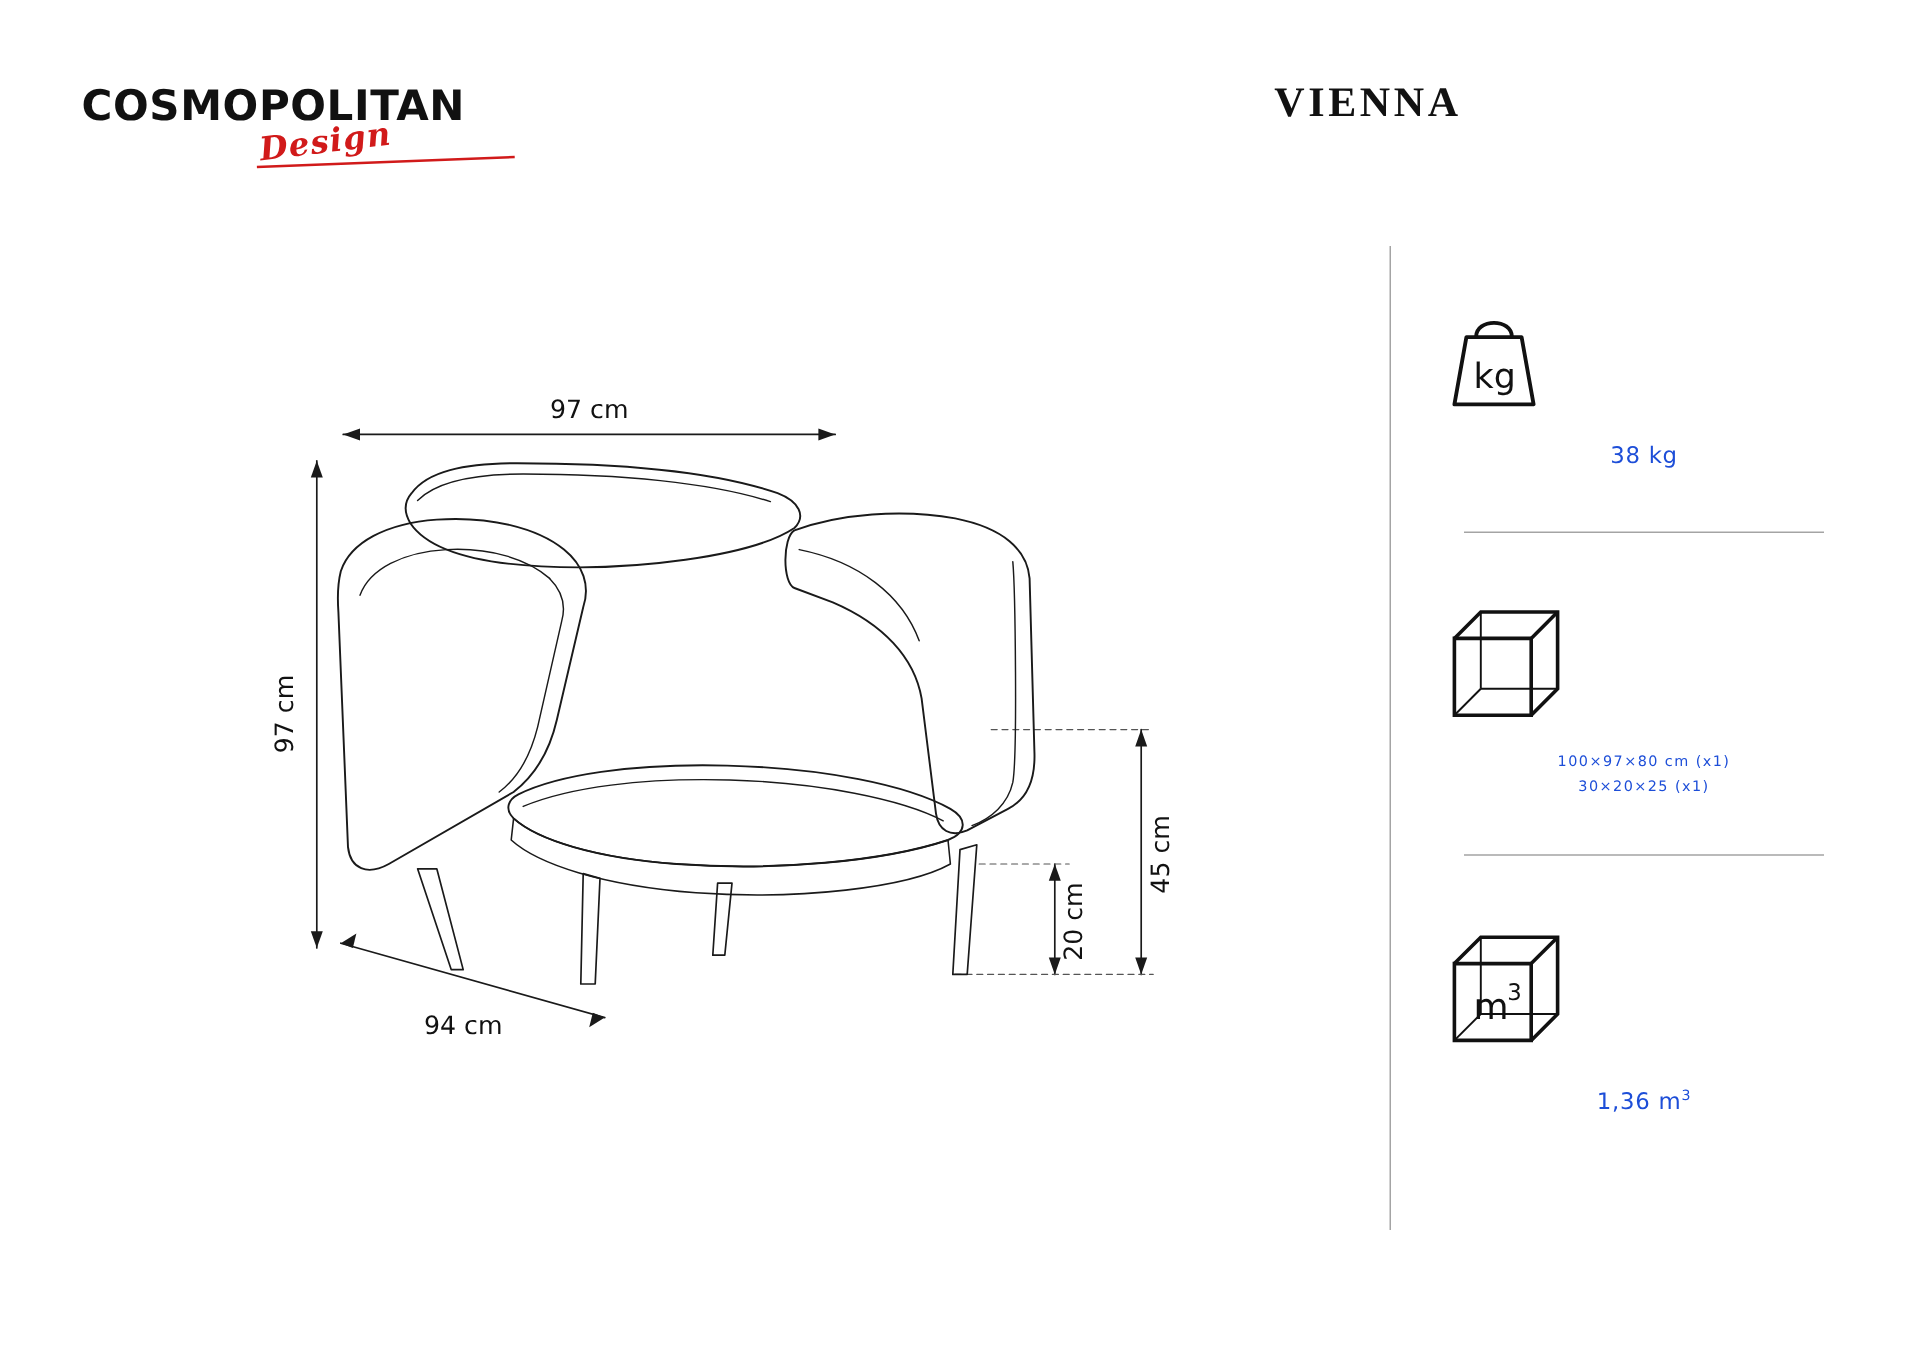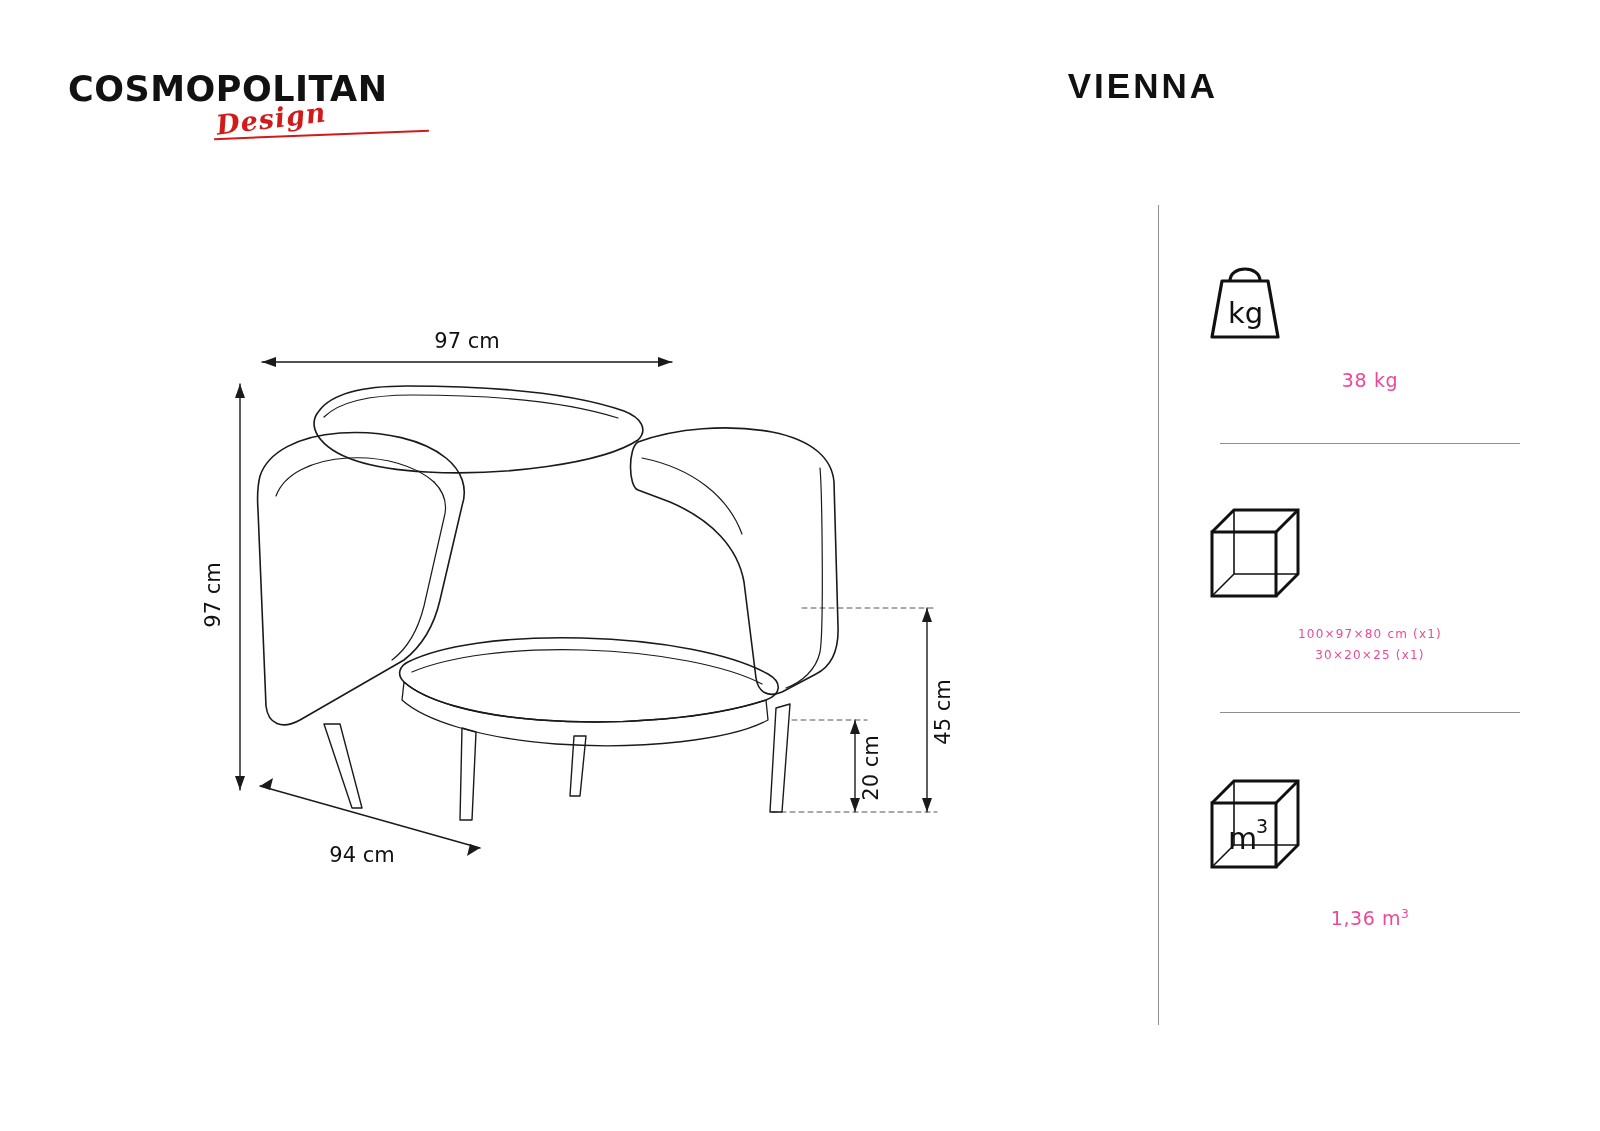--- a/index.html
+++ b/index.html
@@ -59,42 +59,42 @@
     height: 0;
     border-top: 2.5px solid #d11a1a;
     transform: rotate(-2.2deg);
   }
 
   
   .product-title {
     position: absolute;
     right: 170px;
     top: 66px;
-    font-family: Liberation Sans, sans-serif;
+    font-family: Liberation Serif, serif;
     font-weight: bold;
     font-size: 35px;
     letter-spacing: 3px;
     color: #111111;
     white-space: nowrap;
   }
 
   
   .v-sep {
     position: absolute;
     left: 1158px;
     top: 205px;
     width: 0;
     height: 820px;
     border-left: 1.2px solid #8e8e8e;
   }
 
   
   .drawing {
     position: absolute;
-    left: 172px;
+    left: 196px;
     top: 300px;
     width: 900px;
     height: 600px;
   }
 
   
   .info-col {
     position: absolute;
     left: 1190px;
     top: 225px;
@@ -104,21 +104,21 @@
     text-align: center;
     position: relative;
   }
   .info-icon {
     display: flex;
     align-items: flex-end;
   }
   .info-caption {
     font-family: "DejaVu Sans", sans-serif;
     font-size: 19px;
-    color: #ec4899;
+    color: #1d4ed8;
     letter-spacing: 0.6px;
     margin-top: 14px;
     line-height: 1.45;
   }
   .info-caption.spaced {
     letter-spacing: 1.2px;
     font-size: 12px;
   }
   .h-sep {
     width: 300px;

